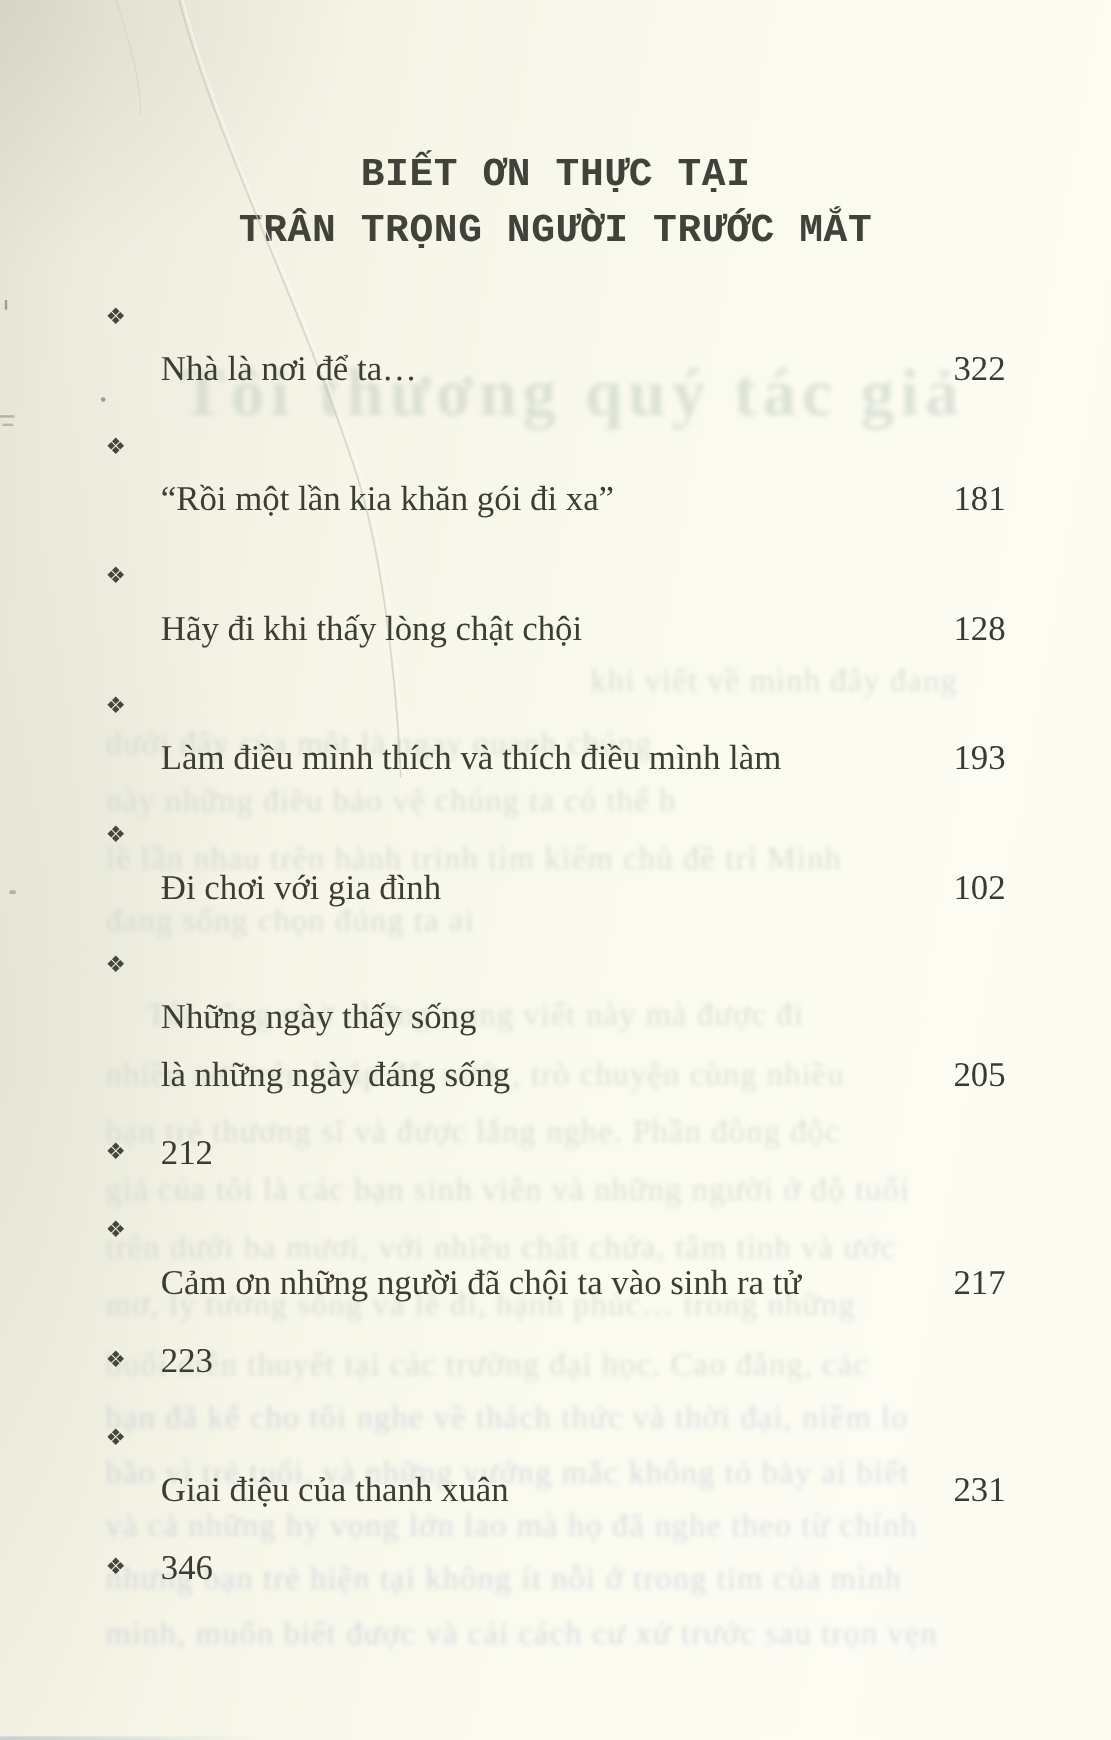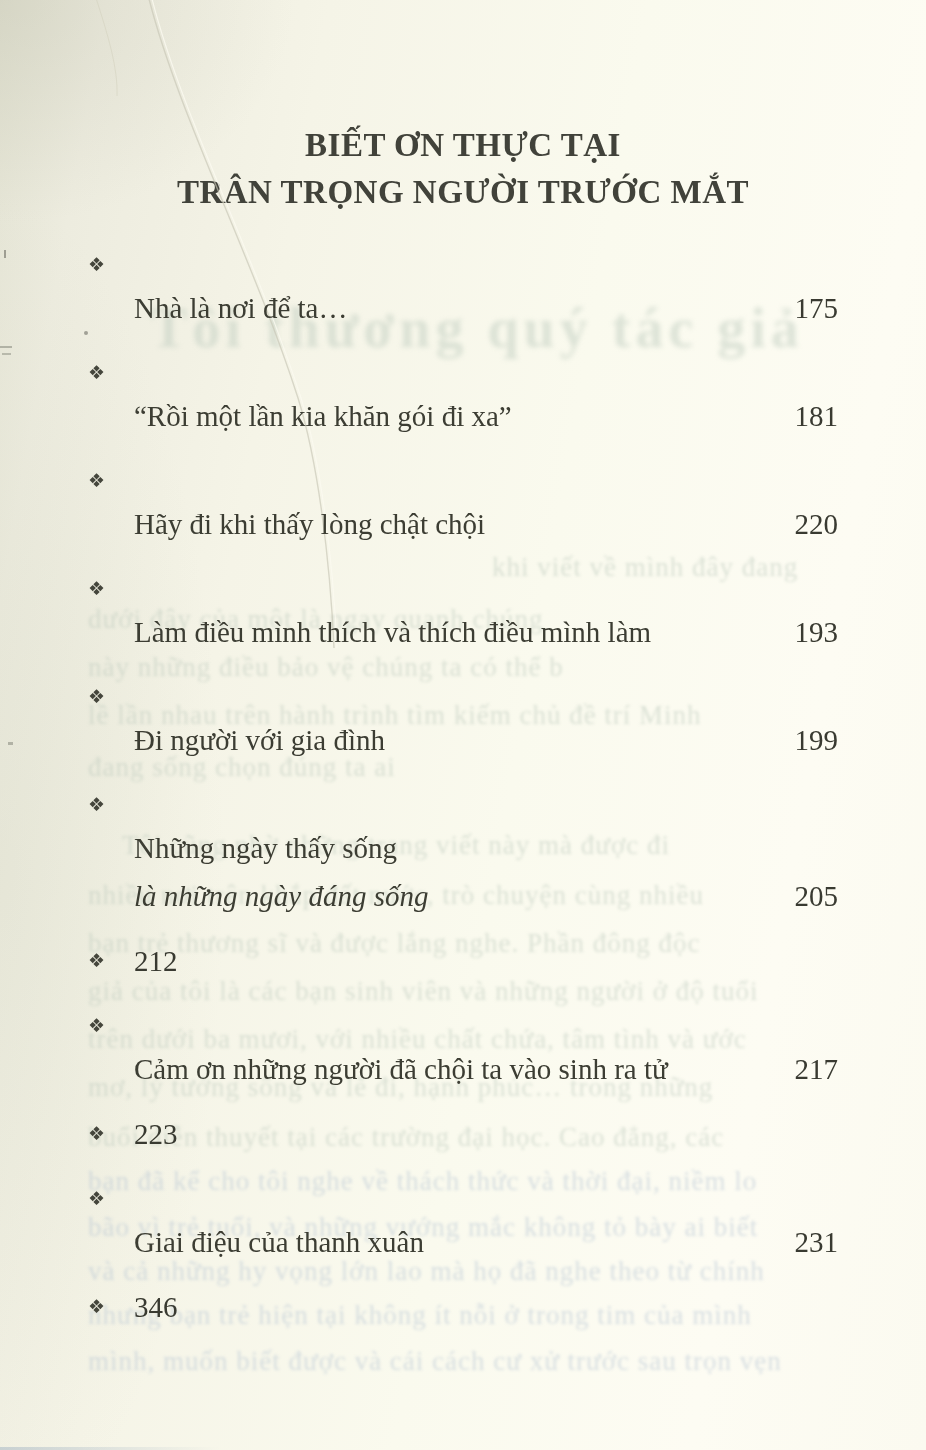--- a/index.html
+++ b/index.html
@@ -13,30 +13,30 @@
     background:
       radial-gradient(420px 320px at 0% 0%,rgba(185,185,166,.30),rgba(185,185,166,0) 70%),
       radial-gradient(300px 900px at 0% 60%,rgba(196,200,178,.22),rgba(196,200,178,0) 75%);
   }
   .page{
     position:absolute;inset:0;box-sizing:border-box;
     padding:122px 88px 0 88px;color:#3c3d33;
   }
   .title{
     text-align:center;font-weight:700;font-size:33px;line-height:47px;
-    letter-spacing:.5px;color:#41423a;
+    letter-spacing:.5px;color:#41423a;font-family:Liberation Mono, monospace;
   }
   .toc{margin-top:27px;position:relative;z-index:3;}
   .toc-row{display:flex;align-items:flex-end;margin-bottom:23px;font-size:29px;line-height:40px;}
   .bullet{
     align-self:flex-start;flex:0 0 46px;font-size:19px;line-height:42px;
     color:#45463c;font-family:"DejaVu Sans",sans-serif;
   }
   .label-wrap{flex:1 1 auto;padding-right:10px;margin-top:45px;}
-  .label2{display:block;margin-top:8px;font-style:italic;}
+  .label2{display:block;margin-top:8px;}
   .page-num{flex:0 0 auto;color:#393a31;}
   
   .ghost-layer{position:absolute;inset:0;pointer-events:none;z-index:1;}
   .ghost-line{
     position:absolute;white-space:nowrap;font-size:27px;
     filter:blur(1.7px);opacity:.5;letter-spacing:1px;
   }
   .g-green{color:#bcc9bc;}
   .g-blue{color:#b4c3d2;}
   .ghost-heading{
@@ -93,45 +93,45 @@
   <header>
     <div class="title">BIẾT ƠN THỰC TẠI</div>
     <div class="title">TRÂN TRỌNG NGƯỜI TRƯỚC MẮT</div>
   </header>
 
   <section class="toc">
 
     <div class="toc-row">
       <span class="bullet">❖</span>
       <span class="label-wrap">Nhà là nơi để ta…</span>
-      <span class="page-num">175</span>
+      <span class="page-num">322</span>
     </div>
 
     <div class="toc-row">
       <span class="bullet">❖</span>
       <span class="label-wrap">“Rồi một lần kia khăn gói đi xa”</span>
       <span class="page-num">181</span>
     </div>
 
     <div class="toc-row">
       <span class="bullet">❖</span>
       <span class="label-wrap">Hãy đi khi thấy lòng chật chội</span>
-      <span class="page-num">220</span>
+      <span class="page-num">128</span>
     </div>
 
     <div class="toc-row">
       <span class="bullet">❖</span>
       <span class="label-wrap">Làm điều mình thích và thích điều mình làm</span>
       <span class="page-num">193</span>
     </div>
 
     <div class="toc-row">
       <span class="bullet">❖</span>
-      <span class="label-wrap">Đi người với gia đình</span>
-      <span class="page-num">199</span>
+      <span class="label-wrap">Đi chơi với gia đình</span>
+      <span class="page-num">102</span>
     </div>
 
     <div class="toc-row">
       <span class="bullet">❖</span>
       <span class="label-wrap">
         <span>Những ngày thấy sống</span>
         <span class="label2">là những ngày đáng sống</span>
       </span>
       <span class="page-num">205</span>
     </div>

